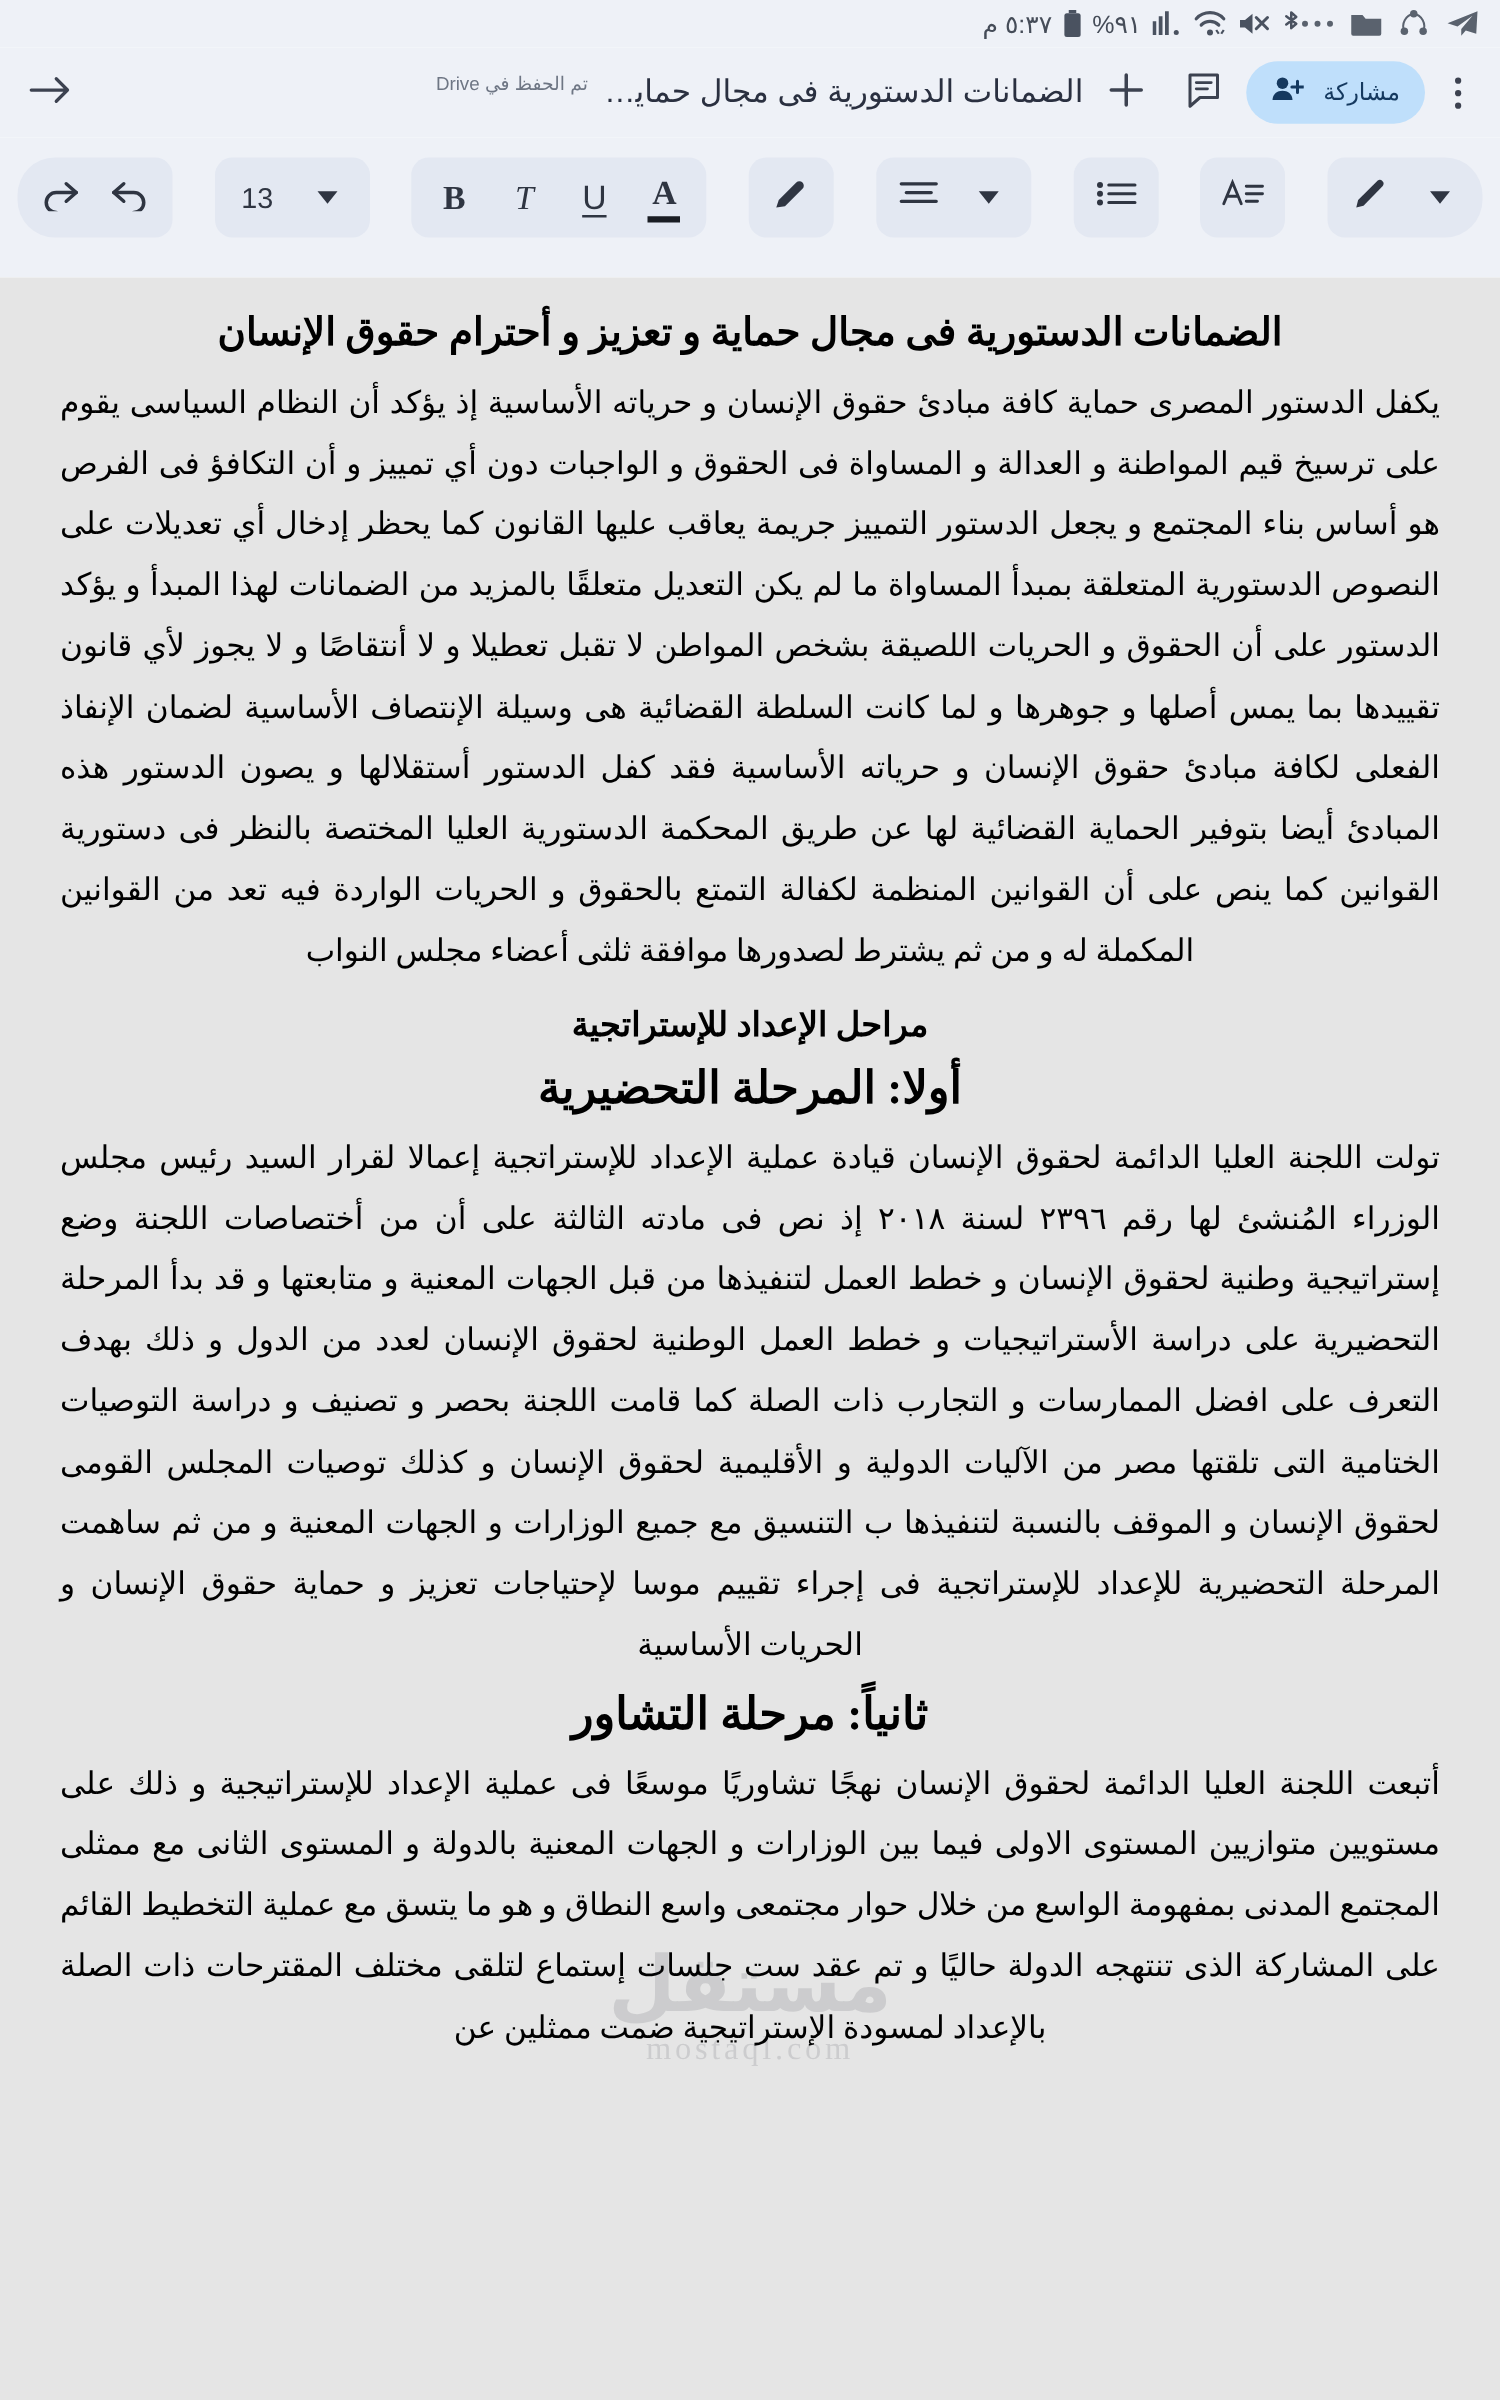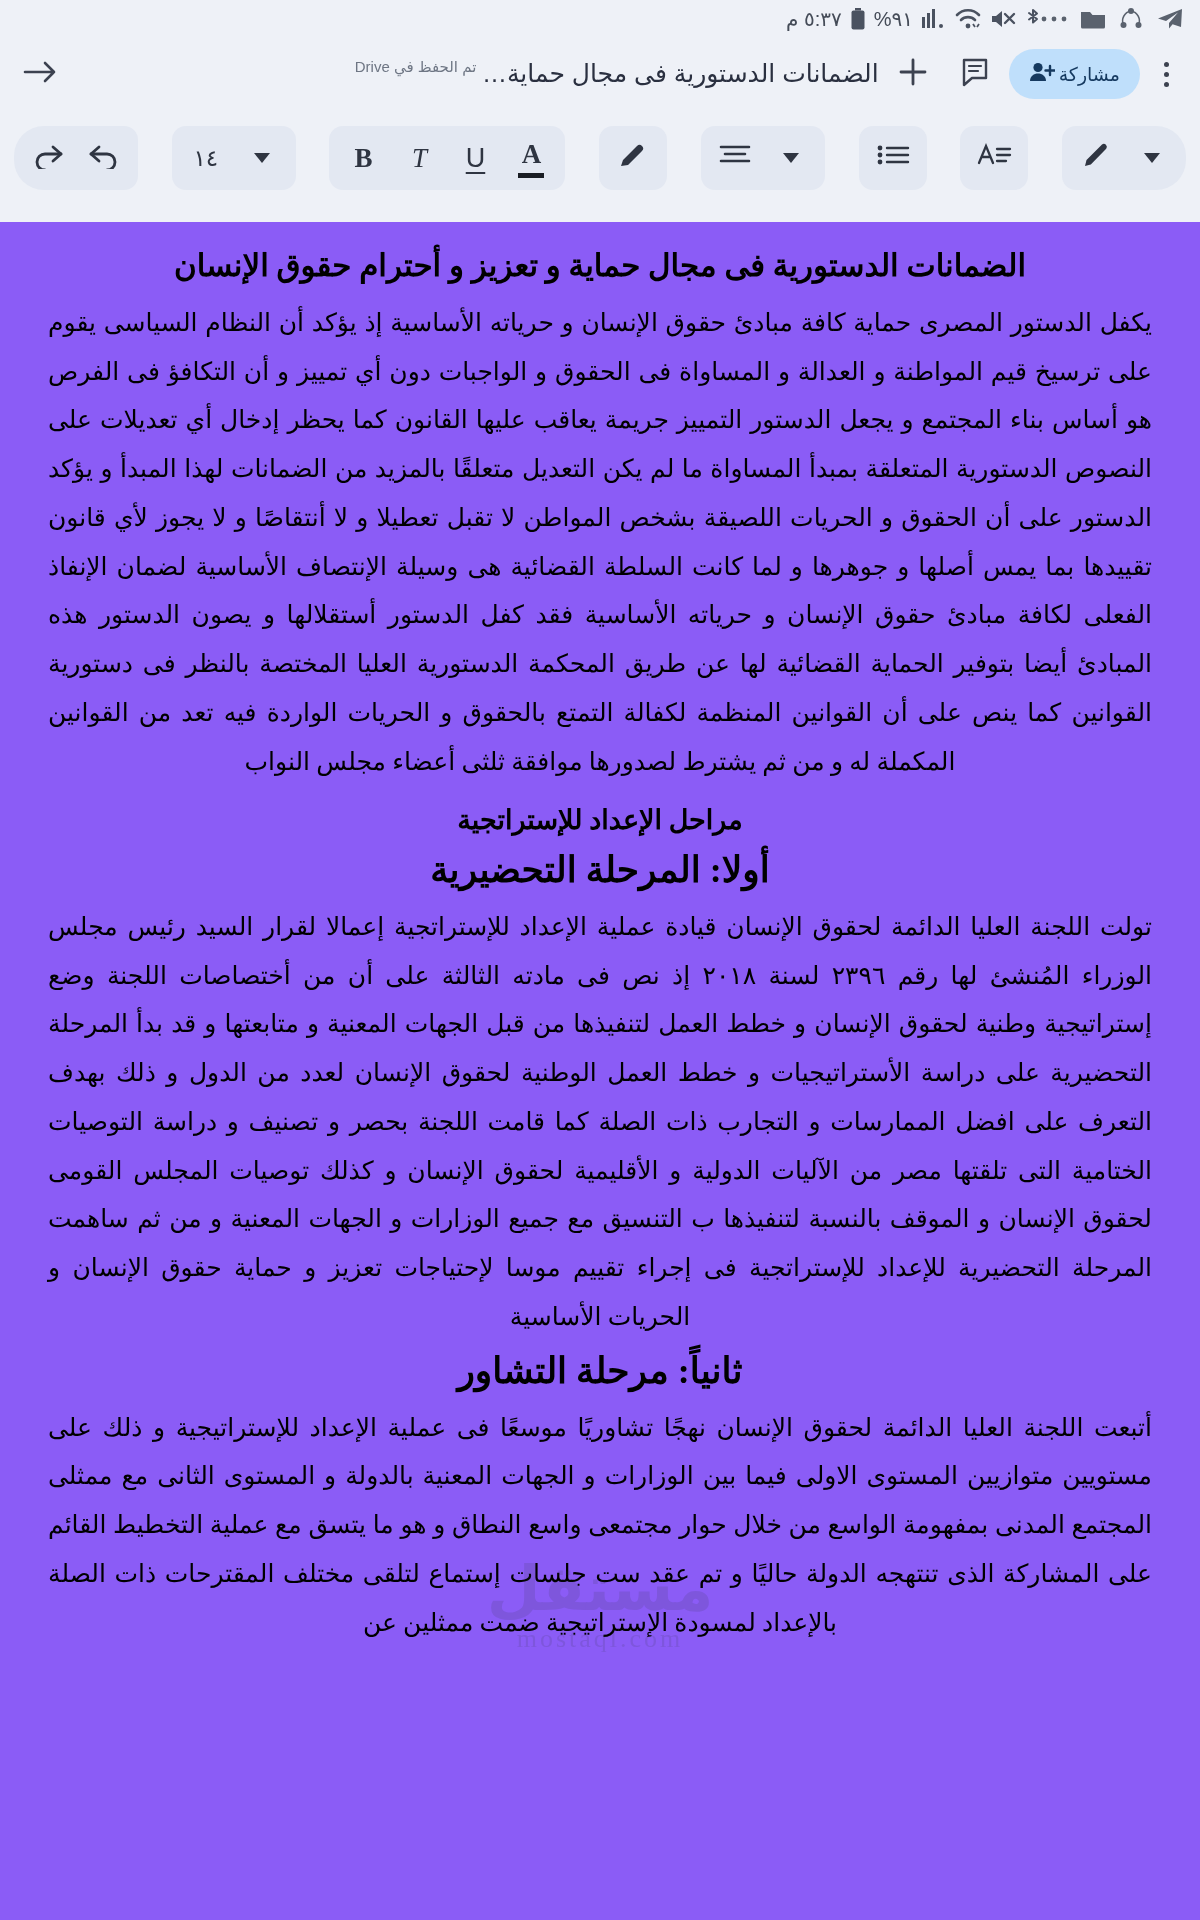--- a/index.html
+++ b/index.html
@@ -93,21 +93,21 @@
   }
   .hdr-btn {
     width: 56px; height: 56px;
     display: flex; align-items: center; justify-content: center;
     color: #3c4250;
     border-radius: 50%;
   }
   .share-chip {
     display: flex;
     align-items: center;
-    gap: 4px;
+    gap: 16px;
     background: #bfdffb;
     color: #15395f;
     border-radius: 26px;
     height: 50px;
     padding: 0 20px;
     font-size: 19px;
     white-space: nowrap;
   }
   .kebab {
     width: 40px; height: 56px;
@@ -155,21 +155,21 @@
     display:flex; flex-direction: column; align-items:center; justify-content:center;
     gap: 3px; font-weight: 700; font-family: "Liberation Serif", serif;
   }
   .colorbar { width: 26px; height: 5px; background: #1a1d24; }
   .caret { width: 0; height: 0; border-left: 8px solid transparent; border-right: 8px solid transparent; border-top: 10px solid #2f3542; }
   .fontsize { font-size: 23px; color:#2f3542; padding: 0 6px; }
 
   
   .doc {
     position: relative;
-    background: #8b5cf6;
+    background: #e5e5e5;
     height: calc(1920px - 38px - 72px - 112px);
     padding: 16px 48px 0 48px;
     overflow: hidden;
     direction: rtl;
   }
   .doc-inner { font-family: "Liberation Serif", "DejaVu Serif", serif; color: #000; }
   .doc h1.doc-title {
     font-size: 31px;
     font-weight: 700;
     text-align: center;
@@ -411,21 +411,21 @@
     </div>
     <div class="tb-btn under">U</div>
     <div class="tb-btn italic">T</div>
     <div class="tb-btn bold">B</div>
   </div>
 
   <div class="tb-group">
     <div class="tb-btn">
       <span class="caret"></span>
     </div>
-    <div class="tb-btn fontsize">١٤</div>
+    <div class="tb-btn fontsize">13</div>
   </div>
 
   <div class="tb-group r-left">
     <div class="tb-btn">
       <span>
         <svg width="34" height="28" viewBox="0 0 34 28">
           <path d="M12 6 L4 13 l8 7" stroke="#2f3542" stroke-width="2.8" fill="none" stroke-linecap="round" stroke-linejoin="round"></path>
           <path d="M4 13 h16 a8 8 0 0 1 0 16" stroke="#2f3542" stroke-width="2.8" fill="none" stroke-linecap="round"></path>
         </svg>
       </span>

